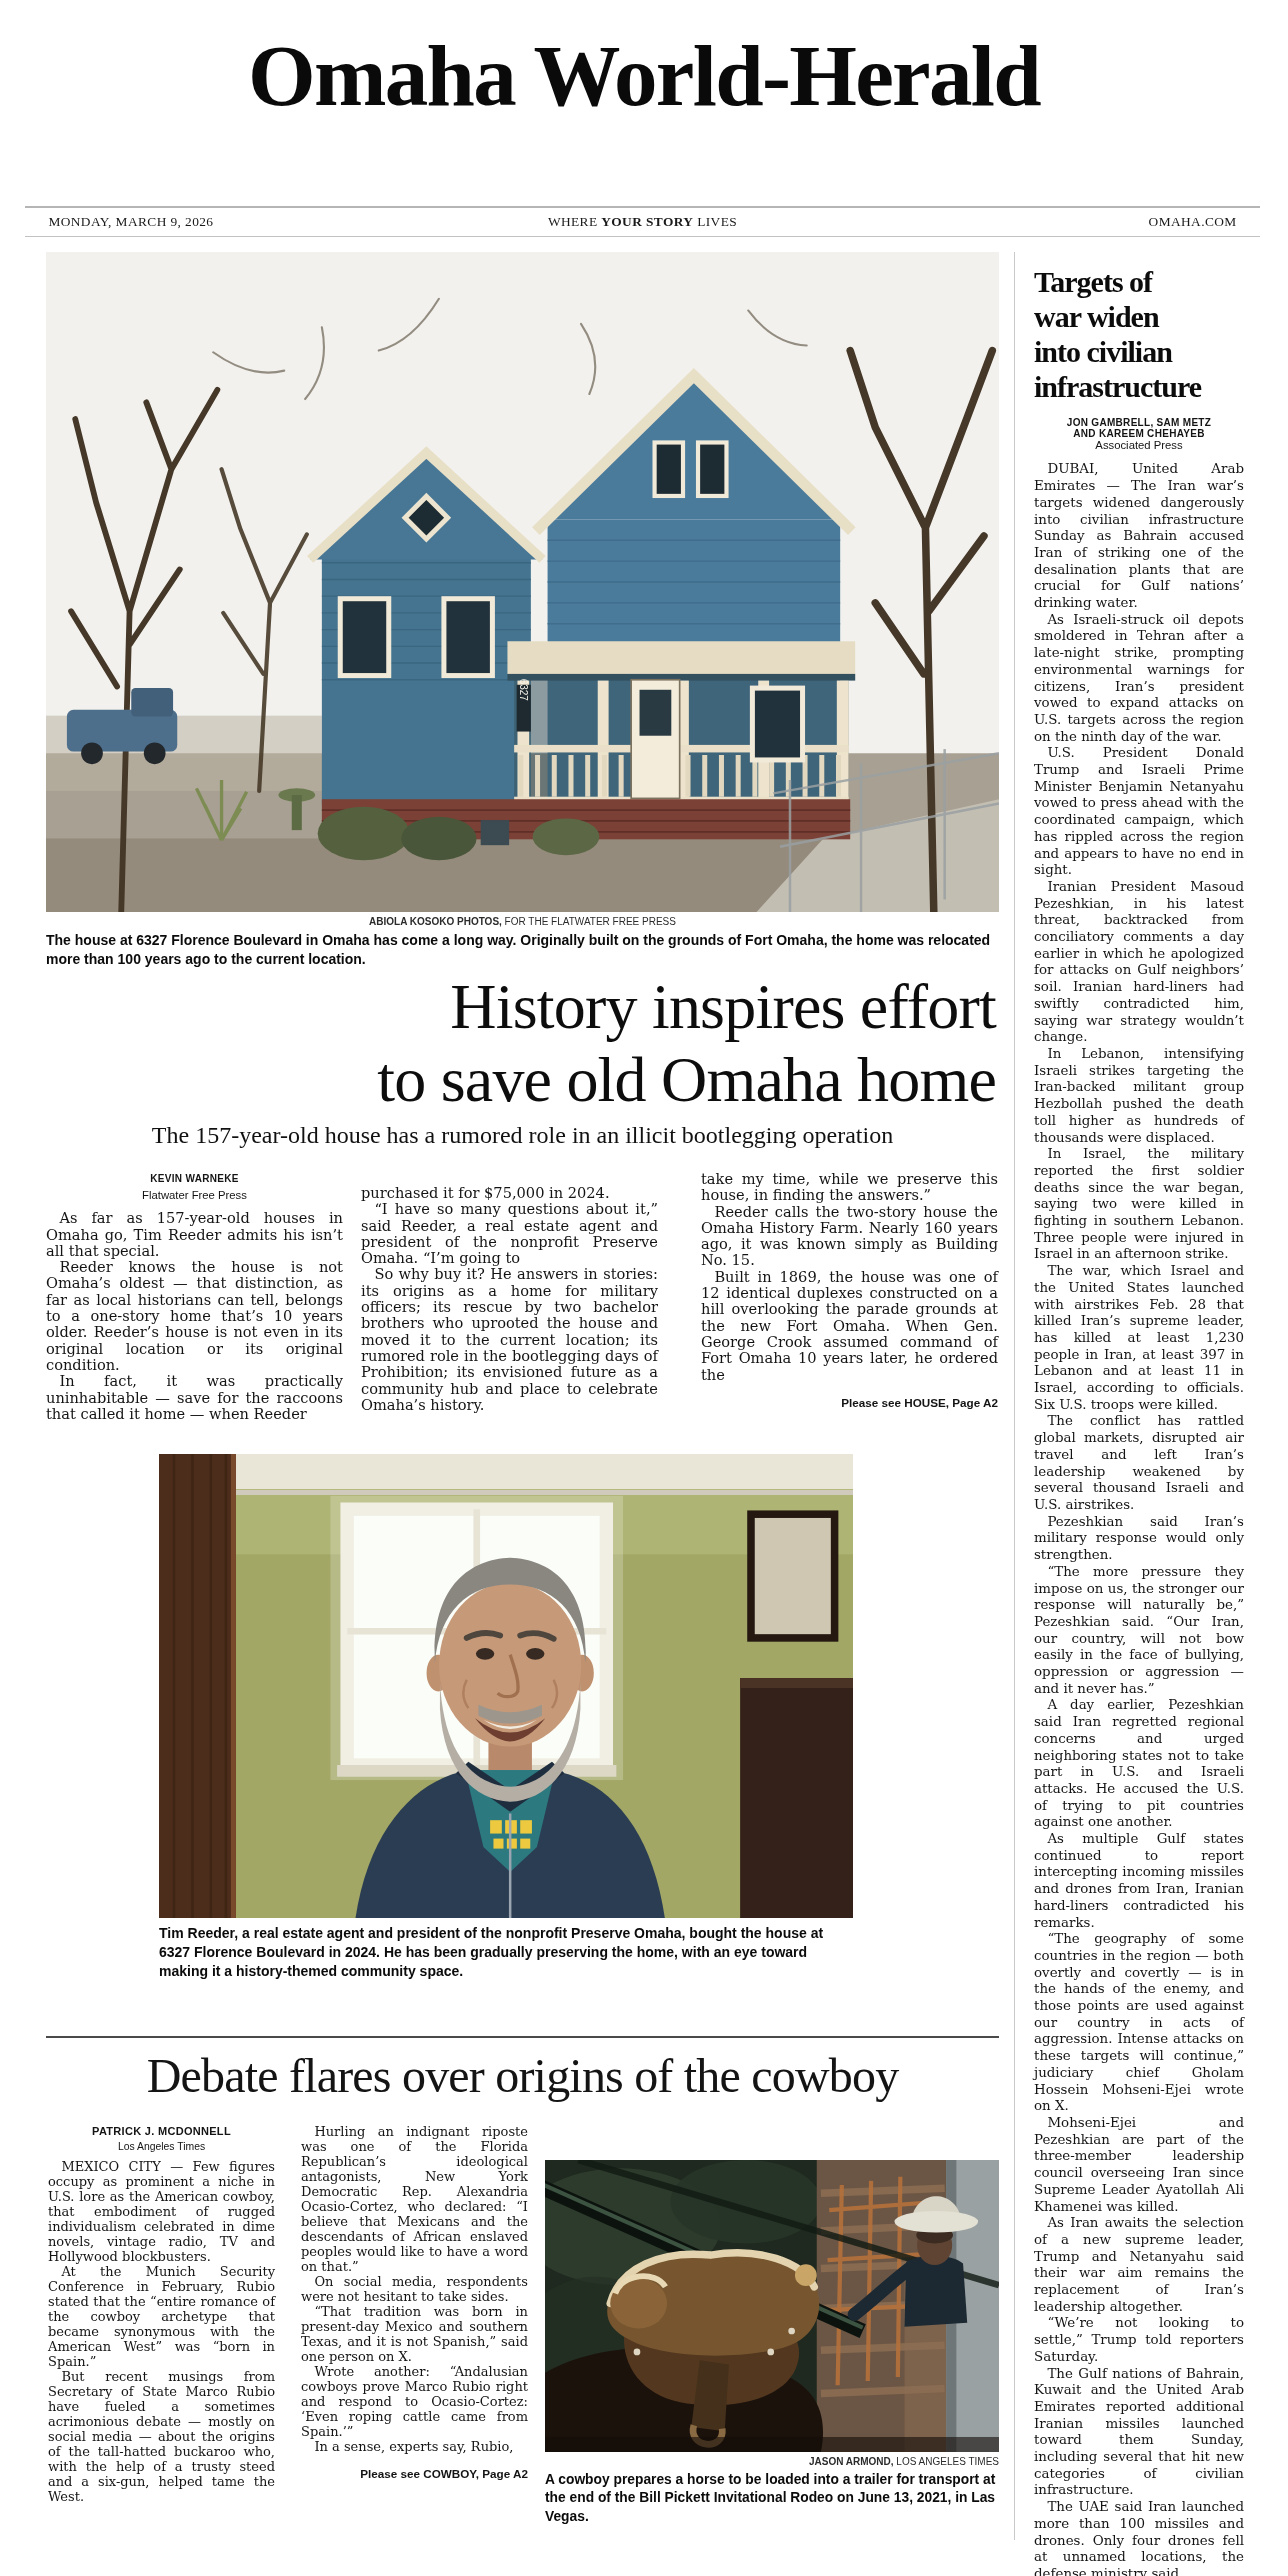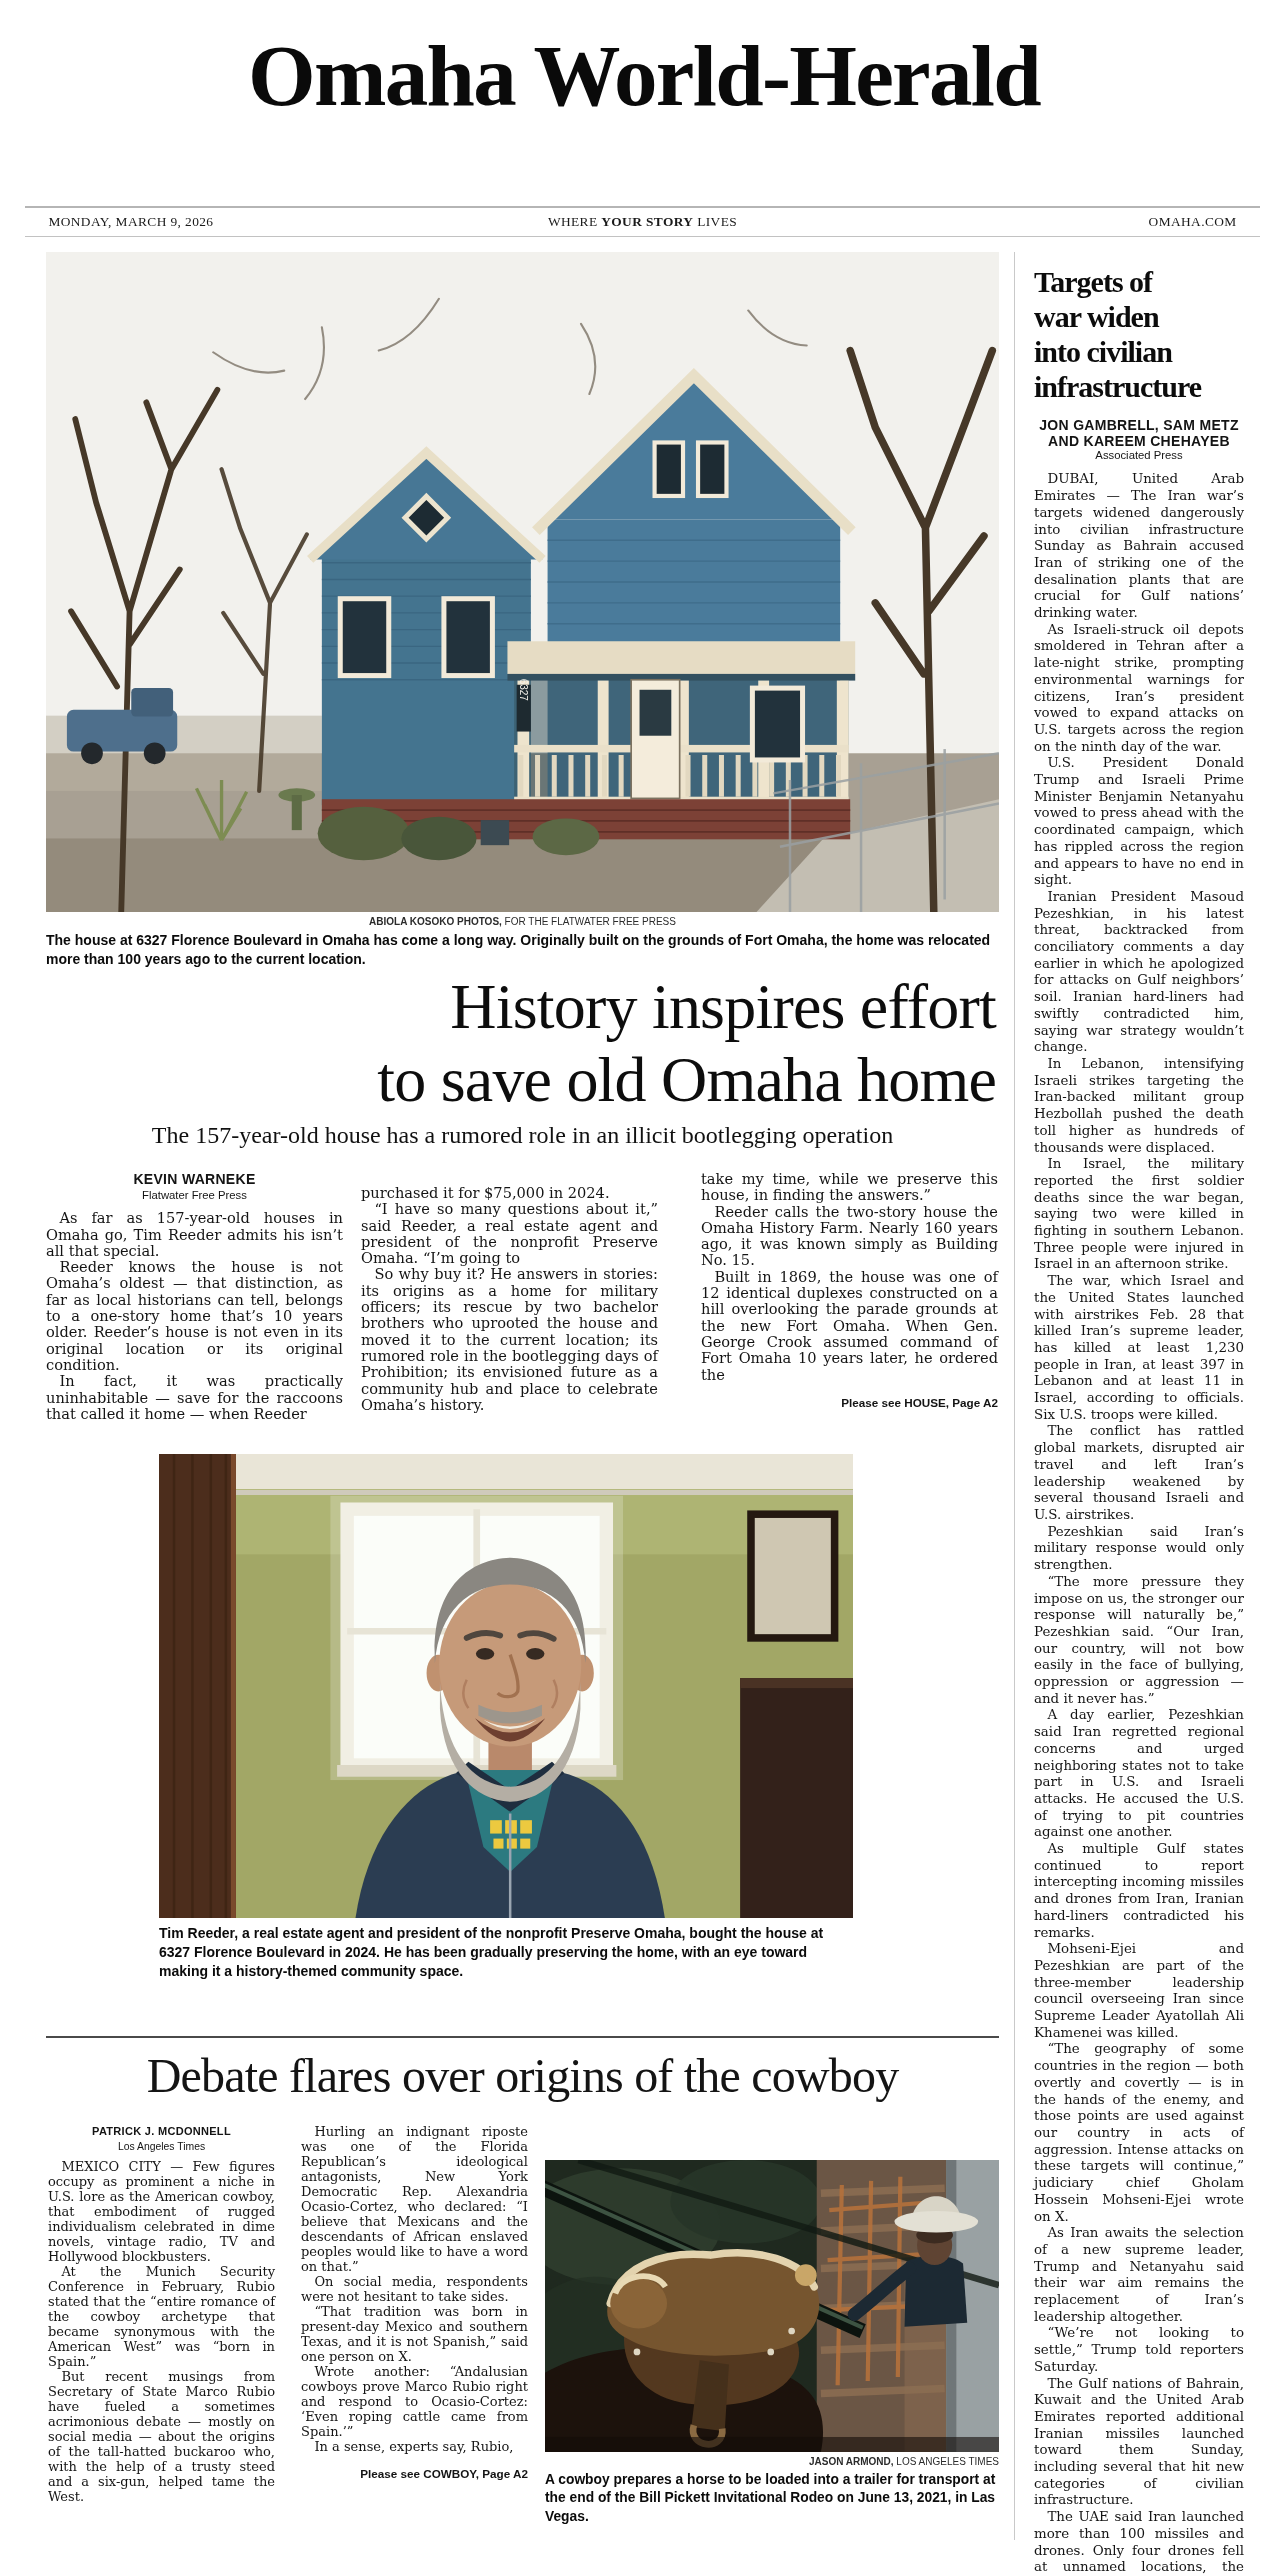--- a/index.html
+++ b/index.html
@@ -19,21 +19,21 @@
   #daterow .c-mid  { text-align:center; }
   #daterow .c-right{ text-align:right; padding-right:23.4px; }
   #daterow b { font-weight:bold; }
 
   
   .photo-credit { font-family:"Liberation Sans", sans-serif; font-size:10px; color:#2b2b2b;
                   text-align:right; }
   .photo-credit b { font-weight:bold; }
   .photo-caption { font-family:"Liberation Sans", sans-serif; font-weight:bold;
                    font-size:14px; line-height:19px; color:#0b0b0b; }
-  .byline-name { font-family:"Liberation Sans", sans-serif; font-weight:bold; font-size:14px;
+  .byline-name { font-family:"Liberation Sans", sans-serif; font-weight:bold; font-size:10px;
                  text-align:center; letter-spacing:0.3px; }
   .byline-name p { margin:0; }
   .byline-org  { font-family:"Liberation Sans", sans-serif; font-size:11.3px; text-align:center;
                  margin-bottom:6.7px; }
   .body-copy p { margin:0; text-indent:13.4px; text-align:justify; }
   .first-flush p:first-child { text-indent:0; }
   .continuation { font-family:"Liberation Sans", sans-serif; font-size:11.7px; font-weight:600;
                   text-align:right; margin-top:11.7px; }
   .continuation b { font-weight:800; }
 
@@ -347,22 +347,22 @@
         <p>U.S. President Donald Trump and Israeli Prime Minister Benjamin Netanyahu vowed to press ahead with the coordinated campaign, which has rippled across the region and appears to have no end in sight.</p>
         <p>Iranian President Masoud Pezeshkian, in his latest threat, backtracked from conciliatory comments a day earlier in which he apologized for attacks on Gulf neighbors’ soil. Iranian hard-liners had swiftly contradicted him, saying war strategy wouldn’t change.</p>
         <p>In Lebanon, intensifying Israeli strikes targeting the Iran-backed militant group Hezbollah pushed the death toll higher as hundreds of thousands were displaced.</p>
         <p>In Israel, the military reported the first soldier deaths since the war began, saying two were killed in fighting in southern Lebanon. Three people were injured in Israel in an afternoon strike.</p>
         <p>The war, which Israel and the United States launched with airstrikes Feb. 28 that killed Iran’s supreme leader, has killed at least 1,230 people in Iran, at least 397 in Lebanon and at least 11 in Israel, according to officials. Six U.S. troops were killed.</p>
         <p>The conflict has rattled global markets, disrupted air travel and left Iran’s leadership weakened by several thousand Israeli and U.S. airstrikes.</p>
         <p>Pezeshkian said Iran’s military response would only strengthen.</p>
         <p>“The more pressure they impose on us, the stronger our response will naturally be,” Pezeshkian said. “Our Iran, our country, will not bow easily in the face of bullying, oppression or aggression — and it never has.”</p>
         <p>A day earlier, Pezeshkian said Iran regretted regional concerns and urged neighboring states not to take part in U.S. and Israeli attacks. He accused the U.S. of trying to pit countries against one another.</p>
         <p>As multiple Gulf states continued to report intercepting incoming missiles and drones from Iran, Iranian hard-liners contradicted his remarks.</p>
+        <p>“The geography of some countries in the region — both overtly and covertly — is in the hands of the enemy, and those points are used against our country in acts of aggression. Intense attacks on these targets will continue,” judiciary chief Gholam Hossein Mohseni-Ejei wrote on X.</p>
         <p>Mohseni-Ejei and Pezeshkian are part of the three-member leadership council overseeing Iran since Supreme Leader Ayatollah Ali Khamenei was killed.</p>
-        <p>“The geography of some countries in the region — both overtly and covertly — is in the hands of the enemy, and those points are used against our country in acts of aggression. Intense attacks on these targets will continue,” judiciary chief Gholam Hossein Mohseni-Ejei wrote on X.</p>
         <p>As Iran awaits the selection of a new supreme leader, Trump and Netanyahu said their war aim remains the replacement of Iran’s leadership altogether.</p>
         <p>“We’re not looking to settle,” Trump told reporters Saturday.</p>
         <p>The Gulf nations of Bahrain, Kuwait and the United Arab Emirates reported additional Iranian missiles launched toward them Sunday, including several that hit new categories of civilian infrastructure.</p>
         <p>The UAE said Iran launched more than 100 missiles and drones. Only four drones fell at unnamed locations, the defense ministry said.</p>
       </div>
 
   </div>
 
 </div>
 

